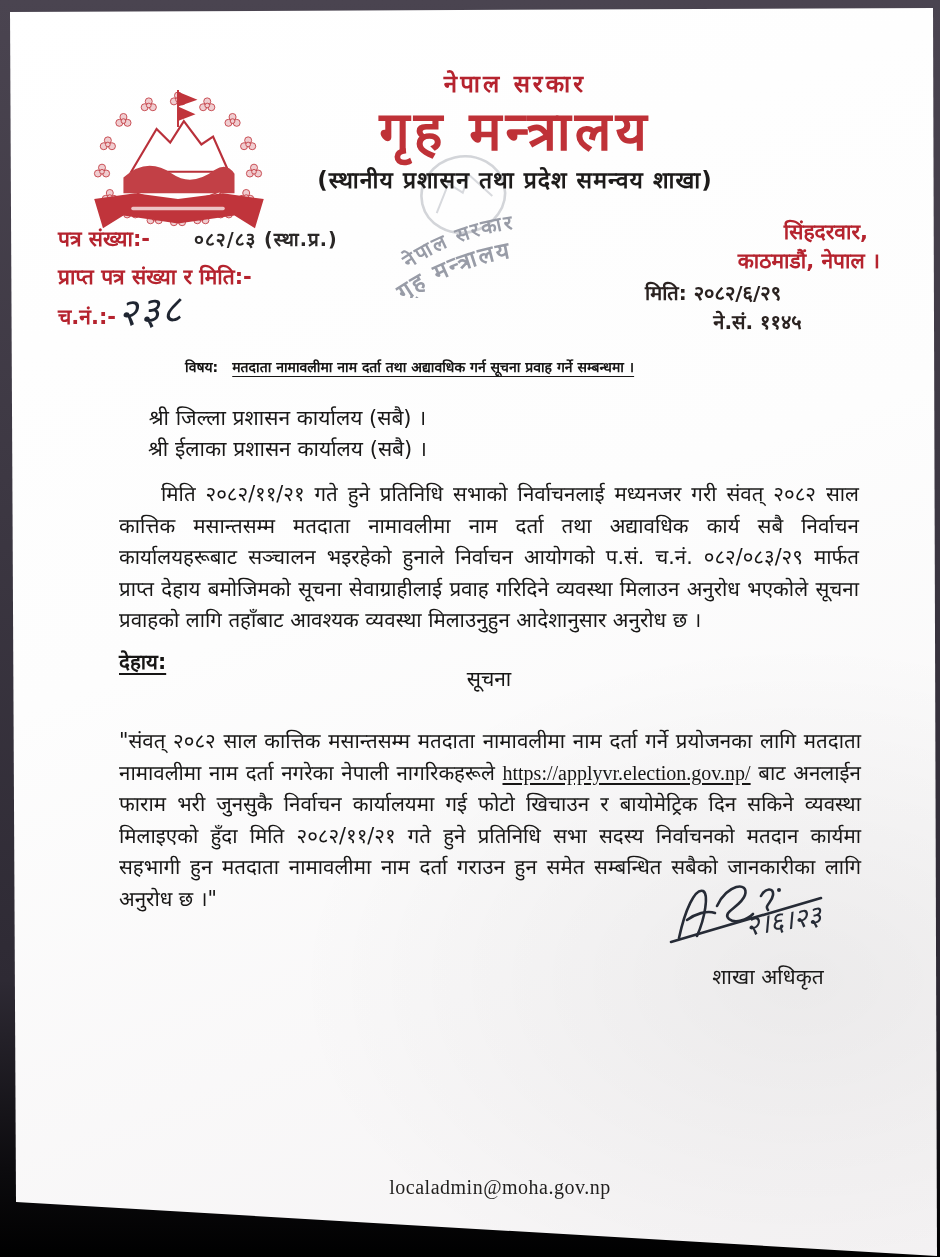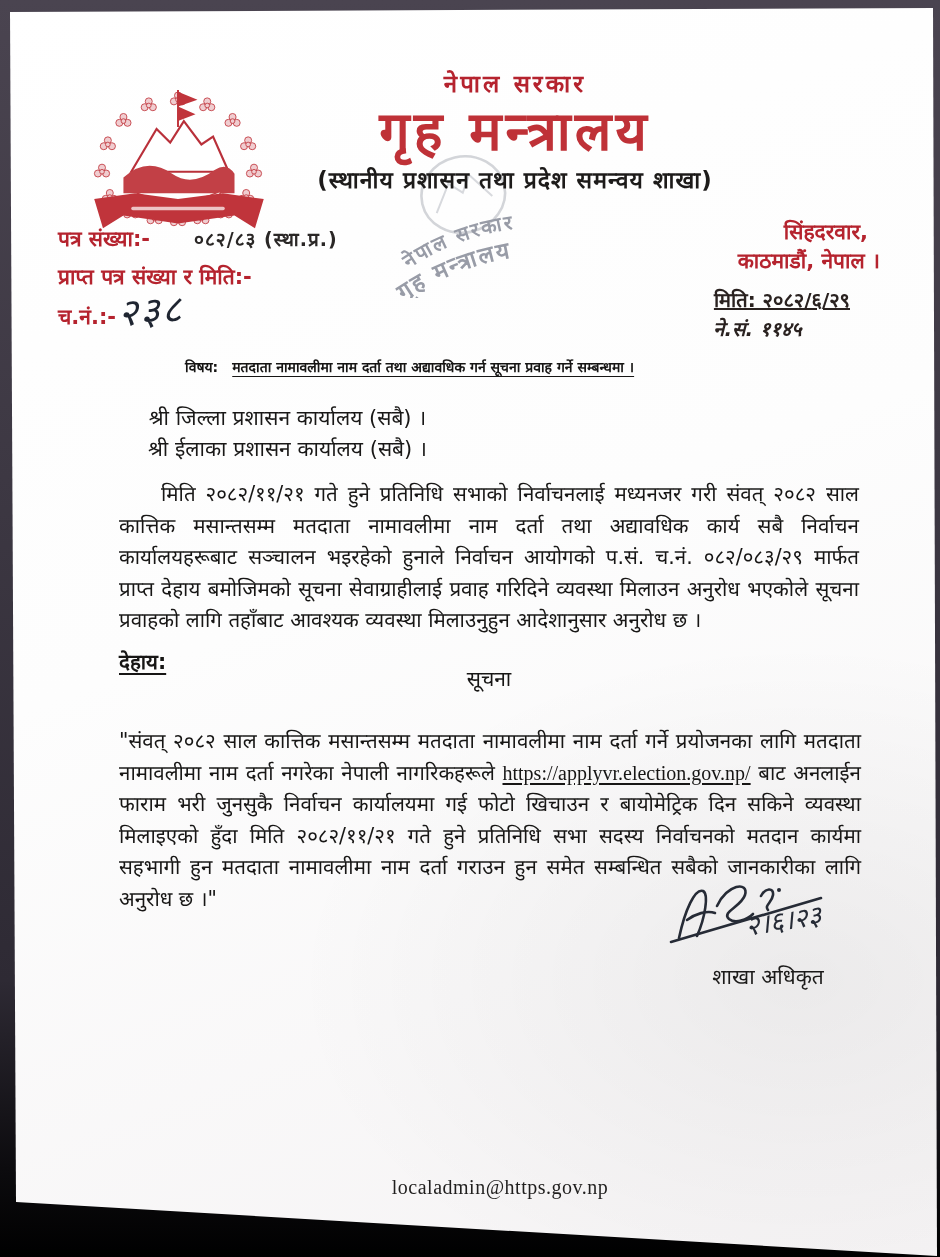--- a/index.html
+++ b/index.html
@@ -30,22 +30,22 @@
   .handwritten-no {
     color:#1f2531; font-size:38px; font-weight:normal; font-style:italic;
     display:inline-block; transform:rotate(-4deg); margin-left:2px; letter-spacing:2px;
     font-family:"DejaVu Serif", serif; line-height:30px;
   }
   .meta-right { left:645px; top:218px; width:235px; text-align:center; font-size:21px; line-height:29px; }
   .mr-red { color:#b5232e; font-weight:bold; }
   .mr-dark { color:#2a2220; font-weight:bold; font-size:20px; }
   .mr-place1 { text-align:right; padding-right:12px; }
   .mr-place2 { text-align:right; }
-  .mr-date { margin-top:10px; text-align:right; padding-right:30px;text-decoration:underline; }
-  .mr-ns { padding-right:10px;font-style:italic; }
+  .mr-date { margin-top:3px; text-align:left; padding-right:30px; }
+  .mr-ns { padding-right:10px; }
 
   
   .subject { left:185px; top:357px; font-size:14px; color:#161514; }
   .subject .lbl { font-weight:bold; margin-right:14px; }
   .subject .txt { font-weight:bold; text-decoration:underline; text-underline-offset:4px; }
   .addressees { left:148px; top:403px; font-size:21px; color:#191817; line-height:31px;text-align:center; }
 
   
   .body-para {
     left:119px; top:479px; width:740px; font-size:20.5px; color:#171615;
@@ -181,14 +181,14 @@
         <path d="M54,30 C64,8 86,5 82,19 C78,31 58,36 66,43 C72,48 84,44 90,38"></path>
         <path d="M98,20 C102,12 111,11 110,19 C109,27 101,29 105,34"></path>
         <circle cx="116" cy="14" r="2" fill="#262b36" stroke="none"></circle>
         <path d="M8,66 L158,22"></path>
       </g>
       <text x="84" y="60" transform="rotate(-9 84 60)" font-size="27" fill="#262b36" font-family="DejaVu Serif, serif" font-style="italic">२।६।२३</text>
     </svg>
     <div class="sig-title">शाखा अधिकृत</div>
   </div>
 
-  <div class="abs footer">localadmin@https.gov.np</div>
+  <div class="abs footer">localadmin@moha.gov.np</div>
 </div>
 
 </body></html>

